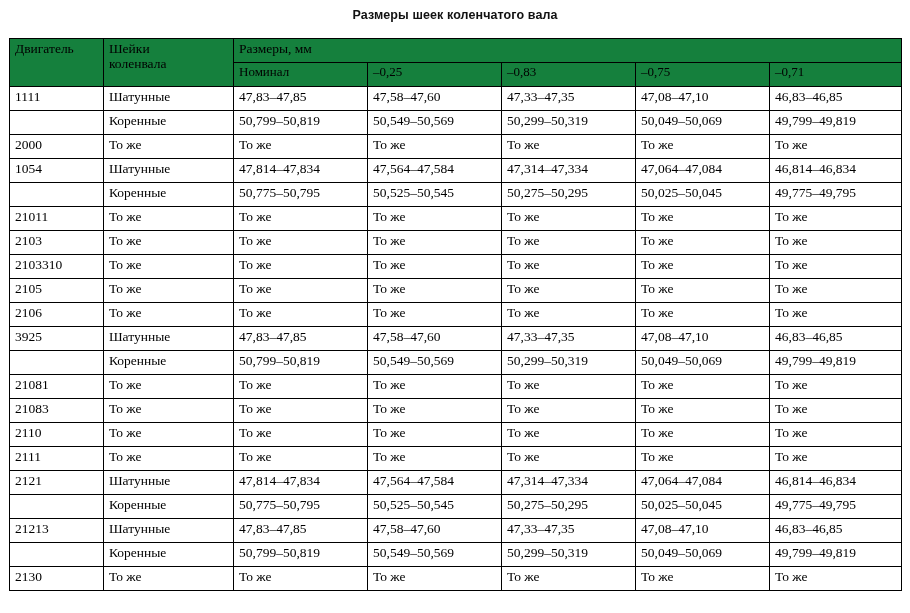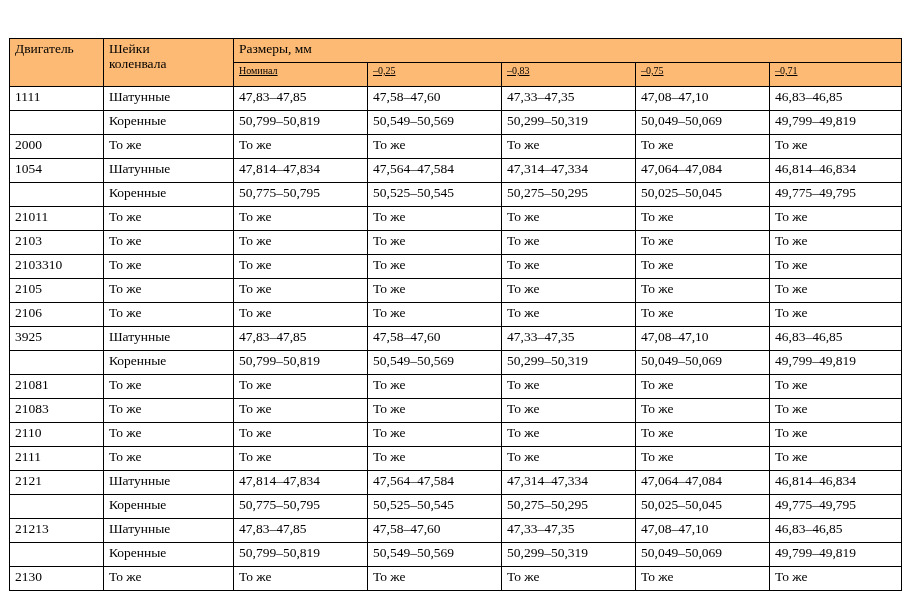--- a/index.html
+++ b/index.html
@@ -60,46 +60,47 @@
     border: 1.6px solid #000;
   }
   th.hd {
     font-weight: bold;
     font-size: 13.5px;
     vertical-align: top;
   }
   th.hd-engine { width: 94px; }
   th.hd-journal { width: 130px; }
   th.hd-dim-group { }
-  th.sub { font-weight: bold; font-size: 10px; text-decoration: underline; }
+  th.sub { font-weight: bold; font-size: 13px; }
   col.c-engine { width: 94px; }
   col.c-journal { width: 130px; }
   col.c-nom { width: 134px; }
   col.c-v1 { width: 134px; }
   col.c-v2 { width: 134px; }
   col.c-v3 { width: 134px; }
   col.c-v4 { width: 132px; }
   td.engine {
     font-weight: bold;
     font-size: 13.5px;
     margin-top: 32px;
   }
   td.val, td.journal {
     font-size: 13.5px;
   }
   .group-top > td { border-top: 1.7px solid #000; }
   .hdr-row th { border-bottom: 1px solid #000; }
   .hdr-row-1 th { border-bottom-width: 1px; }
-  thead th { background: #fdba74; }
+  thead th { background: #15803d; }
 </style>
 </head>
 <body>
 
 <div class="page">
 
+  <div class="doc-title">Размеры шеек коленчатого вала</div>
 
   <div class="table-wrap">
     <table class="specs">
       <colgroup>
         <col class="c-engine">
         <col class="c-journal">
         <col class="c-nom">
         <col class="c-v1">
         <col class="c-v2">
         <col class="c-v3">

